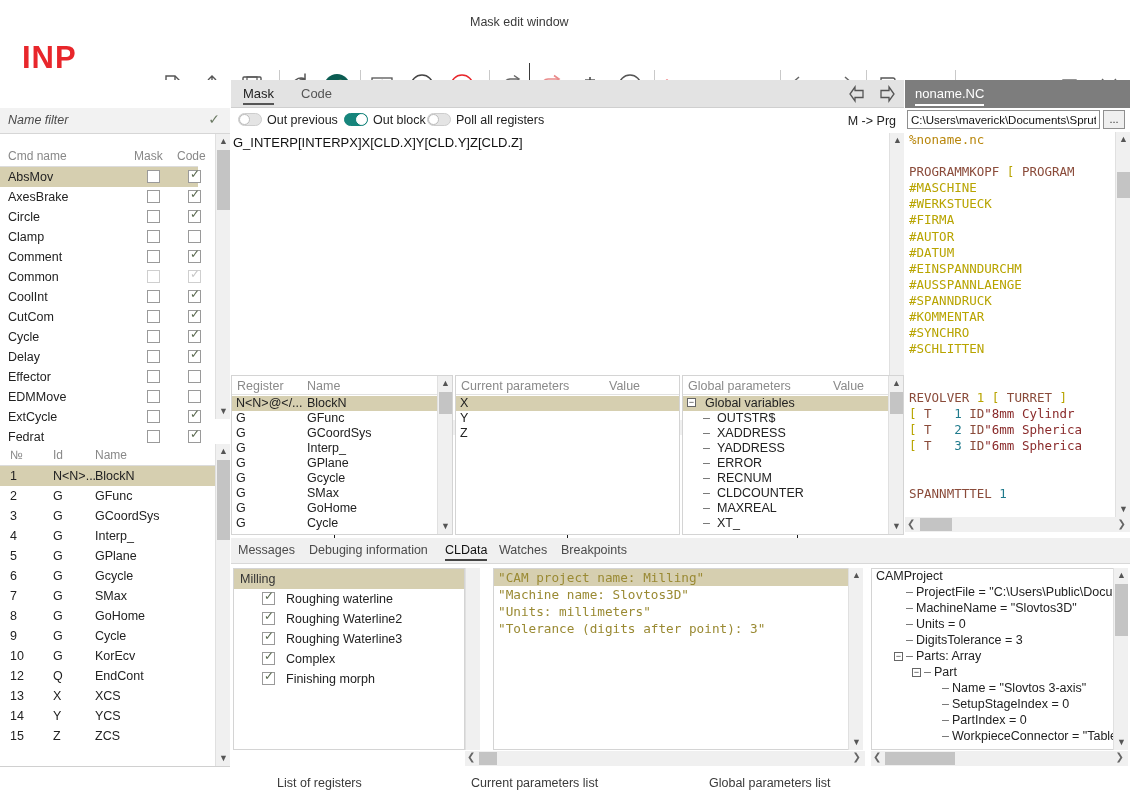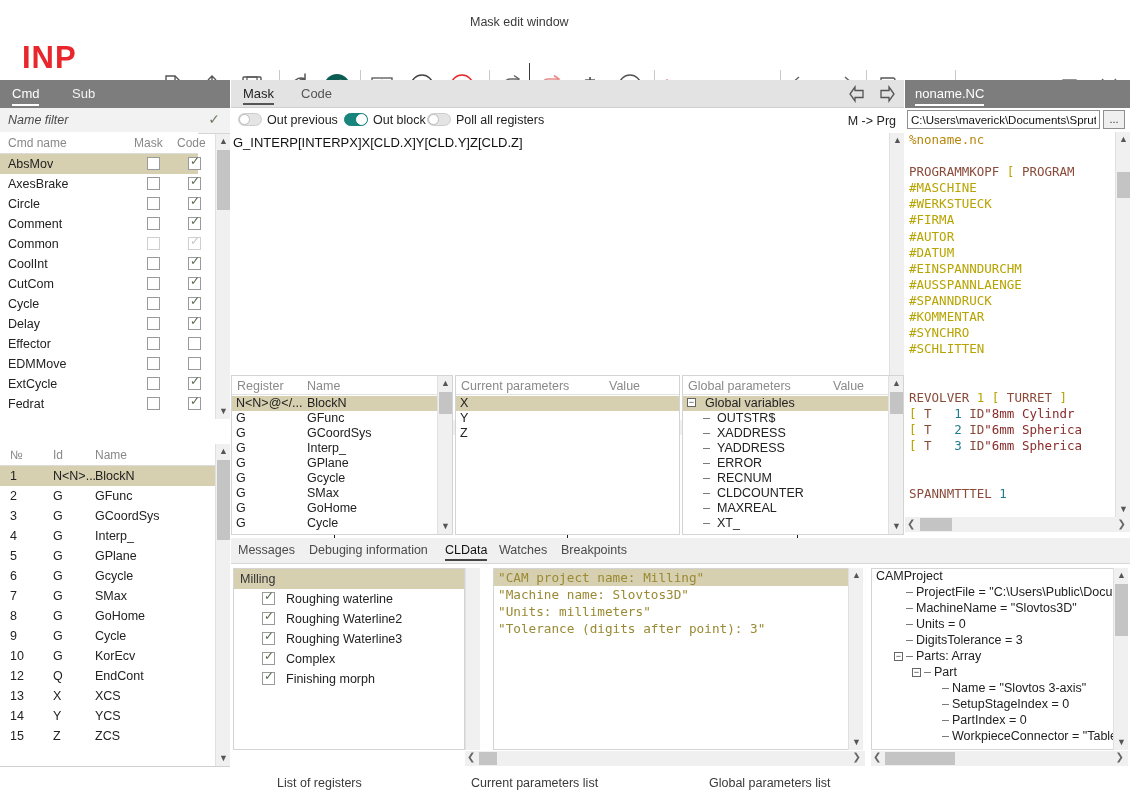--- a/index.html
+++ b/index.html
@@ -290,30 +290,26 @@
       </svg>
   </div>
   <div class="tb" style="left:1095px;">
     <svg width="28" height="28" viewBox="0 0 28 28">
         <path d="M7 7 L21 21 M21 7 L7 21" stroke="#666" stroke-width="1.4"></path>
       </svg>
   </div>
 </div>
 
 <div id="leftpanel">
-  <div id="lefttabs">
-    <div class="ltab active" style="left:12px;">Cmd</div>
-    <div class="ltab" style="left:72px;">Sub</div>
-  </div>
   <div id="namefilter">
     <div class="ph">Name filter</div>
     <div class="chk">✓</div>
   </div>
 
-  <div style="position:absolute;left:0;top:52px;width:198px;">
+  <div style="position:absolute;left:0;top:65px;width:198px;">
     <div class="gridhdr">
       <span style="left:8px;">Cmd name</span>
       <span style="left:134px;">Mask</span>
       <span style="left:177px;">Code</span>
     </div>
     <div id="cmdrows">
         <div class="cmdrow sel">
           <div class="nm">AbsMov</div>
           <div class="cb" style="left: 147px;"></div>
           <div class="cb" style="left: 188px;">
@@ -326,20 +322,25 @@
           <div class="cb" style="left: 188px;">
             <span class="tick">✓</span>
           </div>
         </div>
         <div class="cmdrow">
           <div class="nm">Circle</div>
           <div class="cb" style="left: 147px;"></div>
           <div class="cb" style="left: 188px;">
             <span class="tick">✓</span>
           </div>
+        </div>
+        <div class="cmdrow">
+          <div class="nm">Clamp</div>
+          <div class="cb" style="left: 147px;"></div>
+          <div class="cb" style="left: 188px;"></div>
         </div>
         <div class="cmdrow">
           <div class="nm">Comment</div>
           <div class="cb" style="left: 147px;"></div>
           <div class="cb" style="left: 188px;">
             <span class="tick">✓</span>
           </div>
         </div>
         <div class="cmdrow">
           <div class="nm">Common</div>

